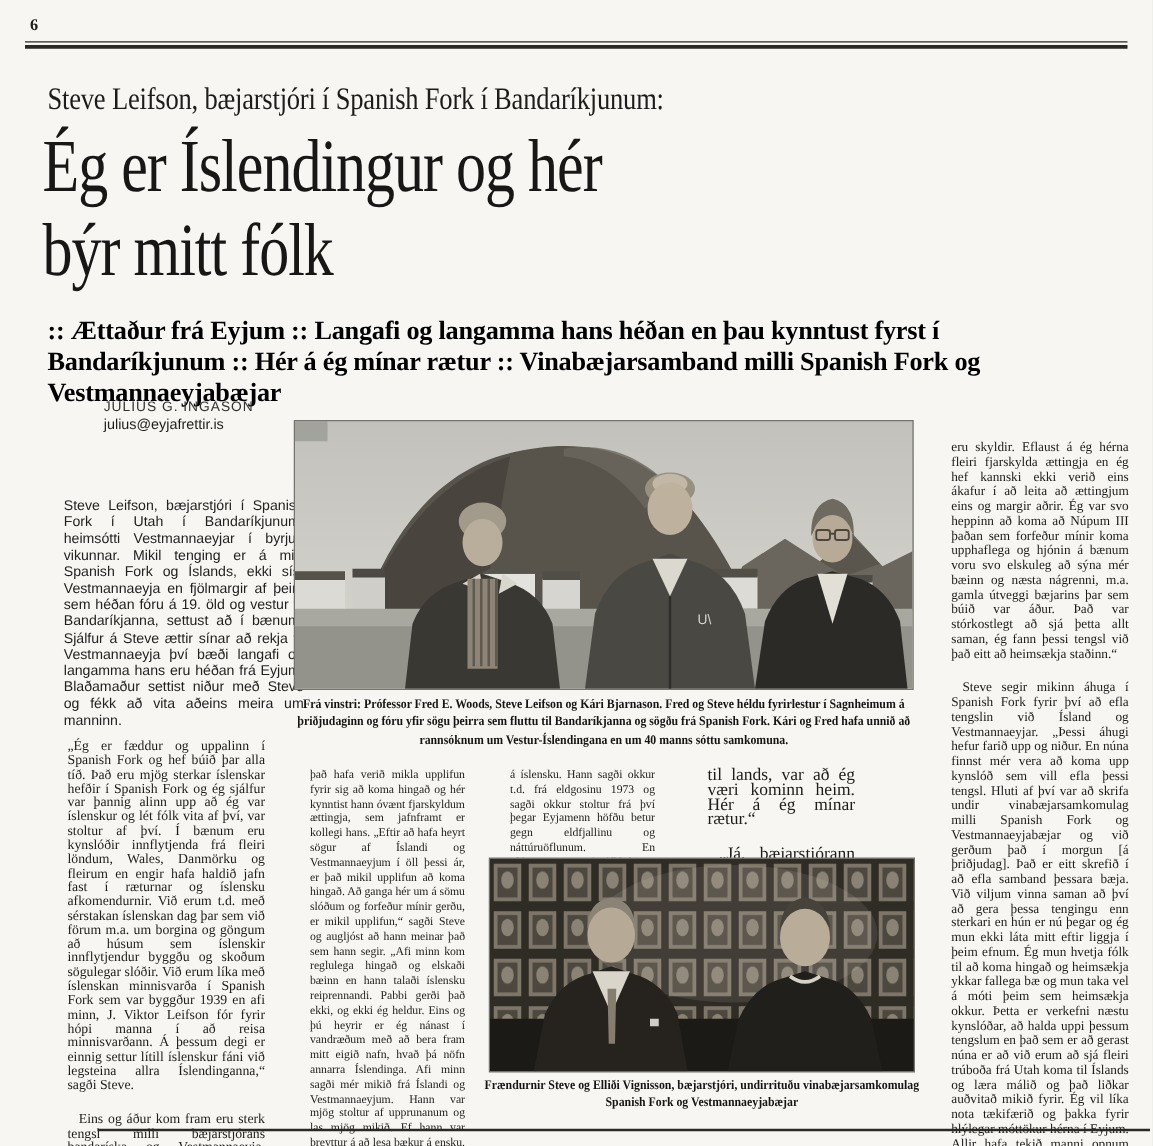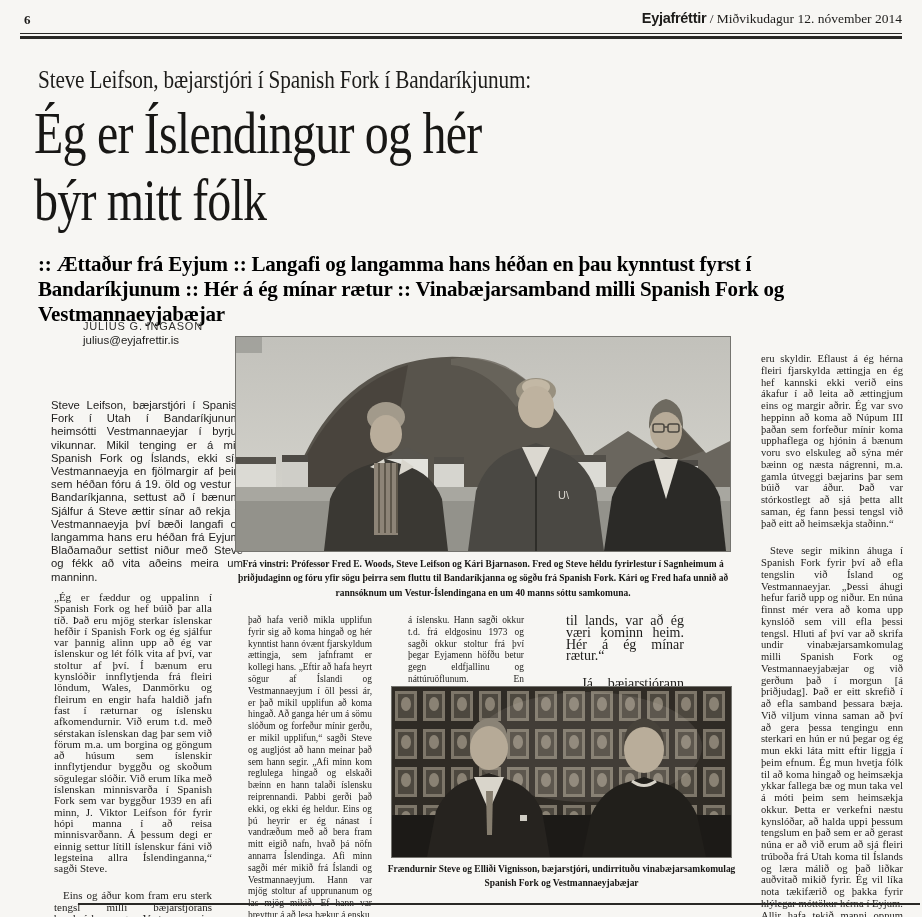--- a/index.html
+++ b/index.html
@@ -61,21 +61,20 @@
   }
   .caption1{left:236px; top:557px; width:549px;}
   .caption2{left:386px; top:862px; width:390px;}
 </style>
 </head>
 <body>
 
 <div class="page">
 
   <span class="pagenum">6</span>
-  <div class="folio"><span class="masthead">Eyjafréttir</span><span> / Miðvikudagur 12. nóvember 2014</span></div>
   <div class="rule rule-thin"></div>
   <div class="rule rule-thick"></div>
 
   <div class="kicker">Steve Leifson, bæjarstjóri í Spanish Fork í Bandaríkjunum:</div>
   <h1 class="headline"><span>Ég er Íslendingur og hér</span><br><span>býr mitt fólk</span></h1>
   <div class="subhead">:: Ættaður frá Eyjum :: Langafi og langamma hans héðan en þau kynntust fyrst í Bandaríkjunum :: Hér á ég mínar rætur :: Vinabæjarsamband milli Spanish Fork og Vestmannaeyjabæjar</div>
 
   <div class="byline">
     <div class="byline-name">JÚLÍUS G. INGASON</div>
     <div class="byline-email">julius@eyjafrettir.is</div>

